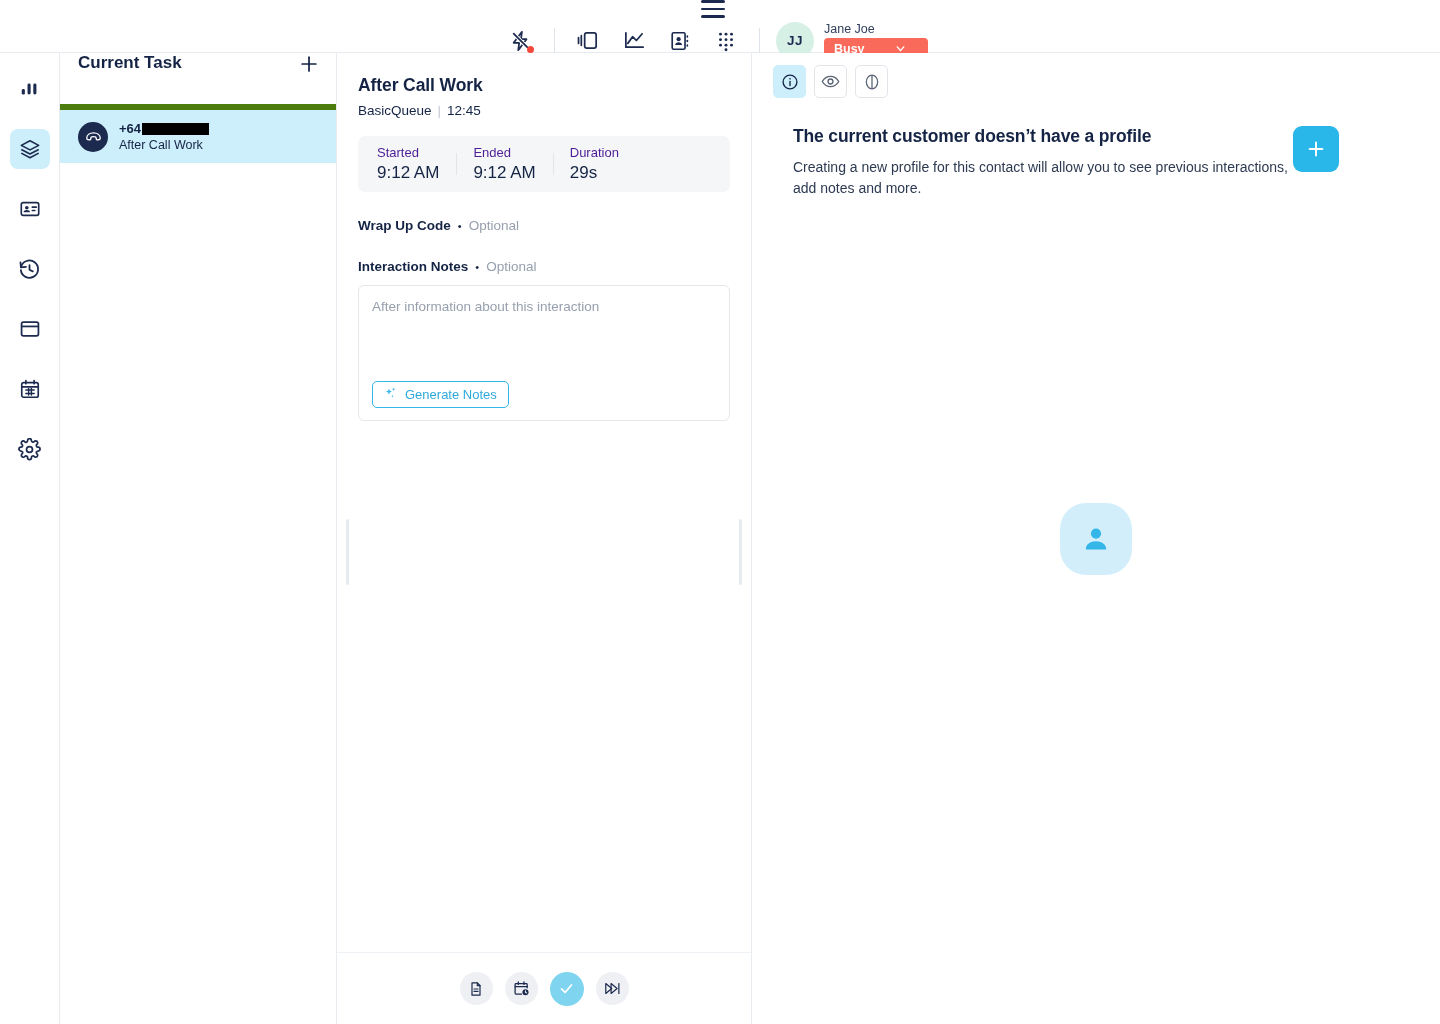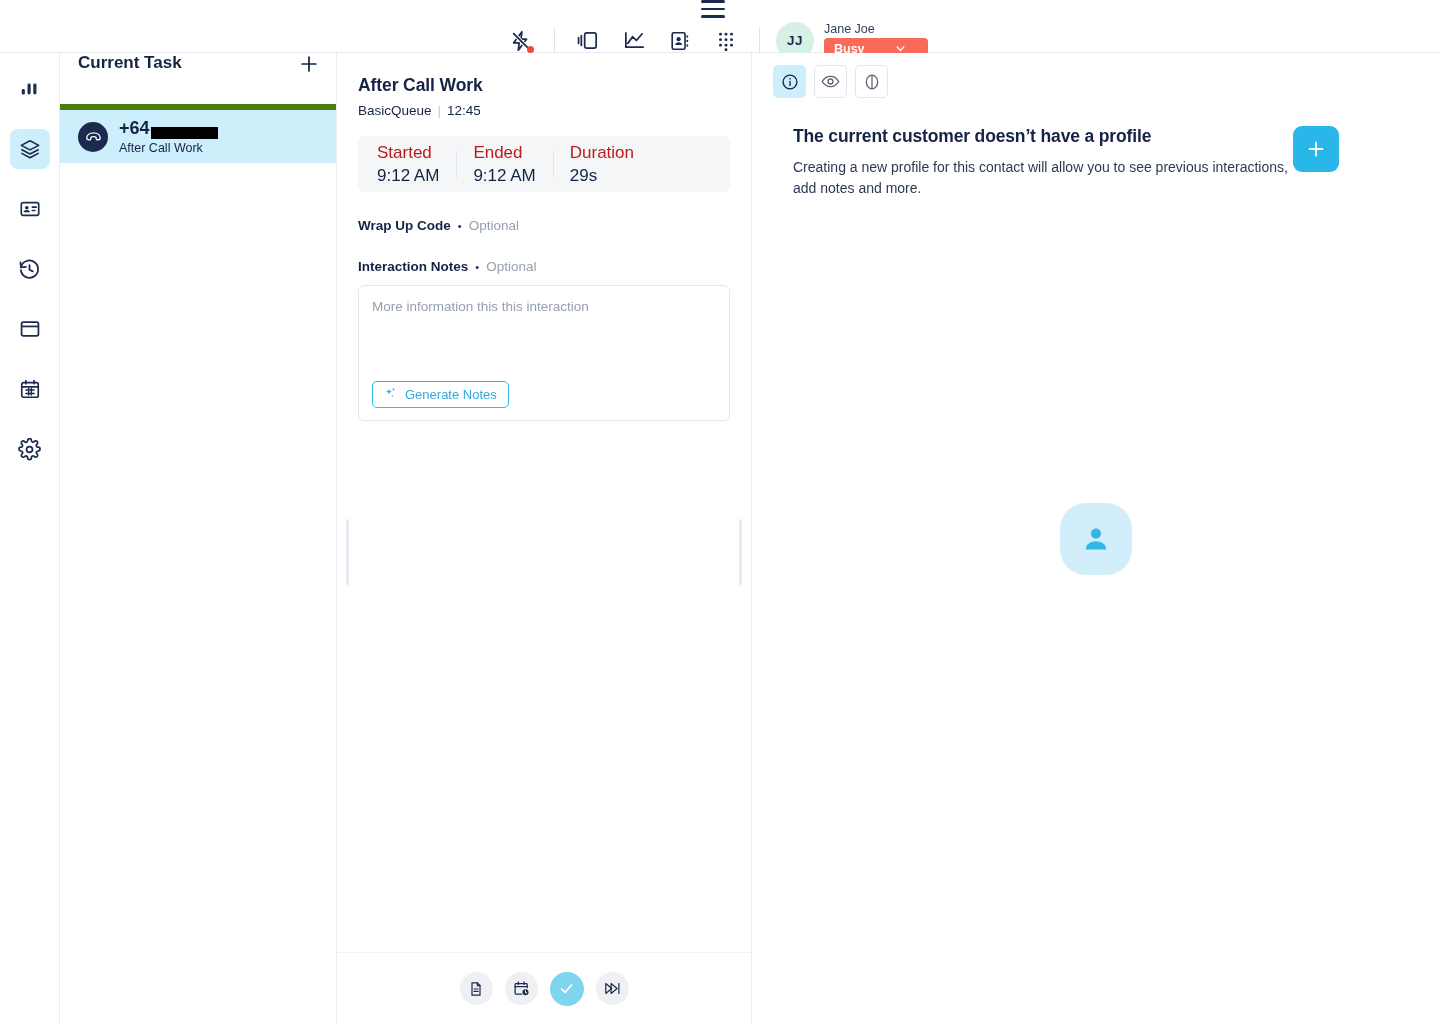--- a/index.html
+++ b/index.html
@@ -86,21 +86,21 @@
   .plus-btn { cursor: pointer; color: #152445; display: flex; align-items: center; }
   .task-row {
     height: 53px; background: #cdeefb;
     display: flex; align-items: center; gap: 11px; padding: 0 16px 0 18px; cursor: pointer;
   }
   .task-av {
     width: 30px; height: 30px; border-radius: 50%; background: #1b2a4e;
     display: flex; align-items: center; justify-content: center; flex: 0 0 auto;
   }
   .task-meta { display: flex; flex-direction: column; gap: 2px; min-width: 0; }
-  .task-num { font-size: 18px; font-weight: 700; color: #152445; display: flex; align-items: flex-end; }
+  .task-num { font-size: 13px; font-weight: 700; color: #152445; display: flex; align-items: center; }
   .redact { display: inline-block; width: 67px; height: 12px; background: #000000; margin-left: 1px; }
   .task-sub { font-size: 12.5px; color: #152445; }
 
   
   .detail {
     width: 415px; min-width: 415px; background: #ffffff;
     border-right: 1px solid #e8ebf0;
     position: relative; display: flex; flex-direction: column;
   }
   .detail-inner { padding: 22px 21px 0 21px; flex: 1; }
@@ -108,21 +108,21 @@
   .d-sub { font-size: 13.5px; color: #152445; margin-top: 7px; display: flex; align-items: center; gap: 6px; }
   .d-sub .sep { color: #c3c9d4; }
   .stats {
     margin-top: 18px; background: #f5f6f8; border-radius: 7px;
     height: 56px; display: flex; align-items: center; padding: 0 2px;
   }
   .stat { padding: 0 17px; display: flex; flex-direction: column; gap: 3px; position: relative; }
   .stat + .stat::before {
     content: ""; position: absolute; left: 0; top: 8px; bottom: 8px; width: 1px; background: #e2e5ea;
   }
-  .stat-l { font-size: 17px; color: #b91c1c; }
+  .stat-l { font-size: 13px; color: #4c1d95; }
   .stat-v { font-size: 17px; color: #152445; }
   .field-label { margin-top: 26px; font-size: 13.5px; display: flex; align-items: center; gap: 7px; }
   .field-label b { font-weight: 700; color: #152445; }
   .field-label .dot { color: #152445; font-size: 11px; }
   .field-label .opt { color: #97a0ae; }
   .select-row { margin-top: 11px; display: flex; align-items: center; gap: 10px; }
   .select {
     flex: 1; height: 38px; border: 1px solid #dfe3ea; border-radius: 5px;
     display: flex; align-items: center; cursor: pointer; background: #fff;
   }
@@ -384,21 +384,21 @@
         </div>
 
 
         <div class="field-label">
           <b>Interaction Notes</b>
           <span class="dot">•</span>
           <span class="opt">Optional</span>
         </div>
 
         <div class="notes-box">
-          <div class="notes-ph">More information this this interaction</div>
+          <div class="notes-ph">After information about this interaction</div>
           <div class="gen-btn">
             <span>
               <svg width="14" height="14" viewBox="0 0 24 24" fill="#35b6e8">
                 <path d="M8.5 4.5l1.5 3.6 3.6 1.5-3.6 1.5-1.5 3.6-1.5-3.6L3.4 9.6l3.6-1.5z"></path>
                 <path d="M16.5 3l.8 1.9 1.9.8-1.9.8-.8 1.9-.8-1.9-1.9-.8 1.9-.8z"></path>
                 <path d="M14.5 15.5l.6 1.4 1.4.6-1.4.6-.6 1.4-.6-1.4-1.4-.6 1.4-.6z"></path>
               </svg>
             </span>
             <span>Generate Notes</span>
           </div>

